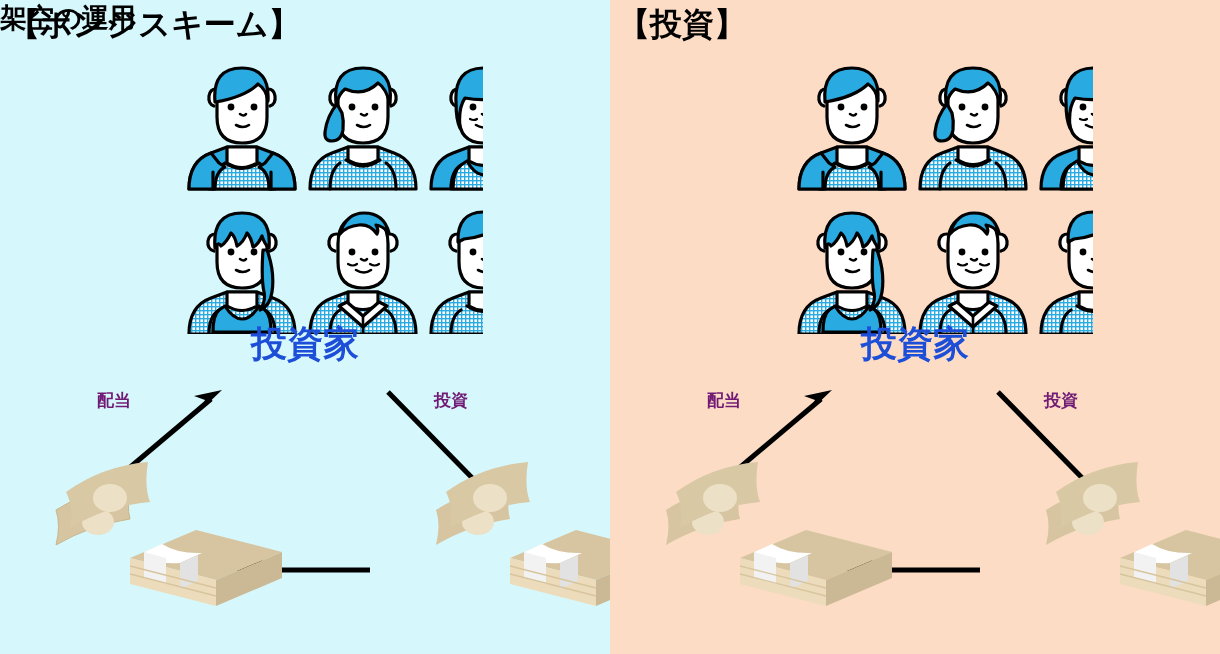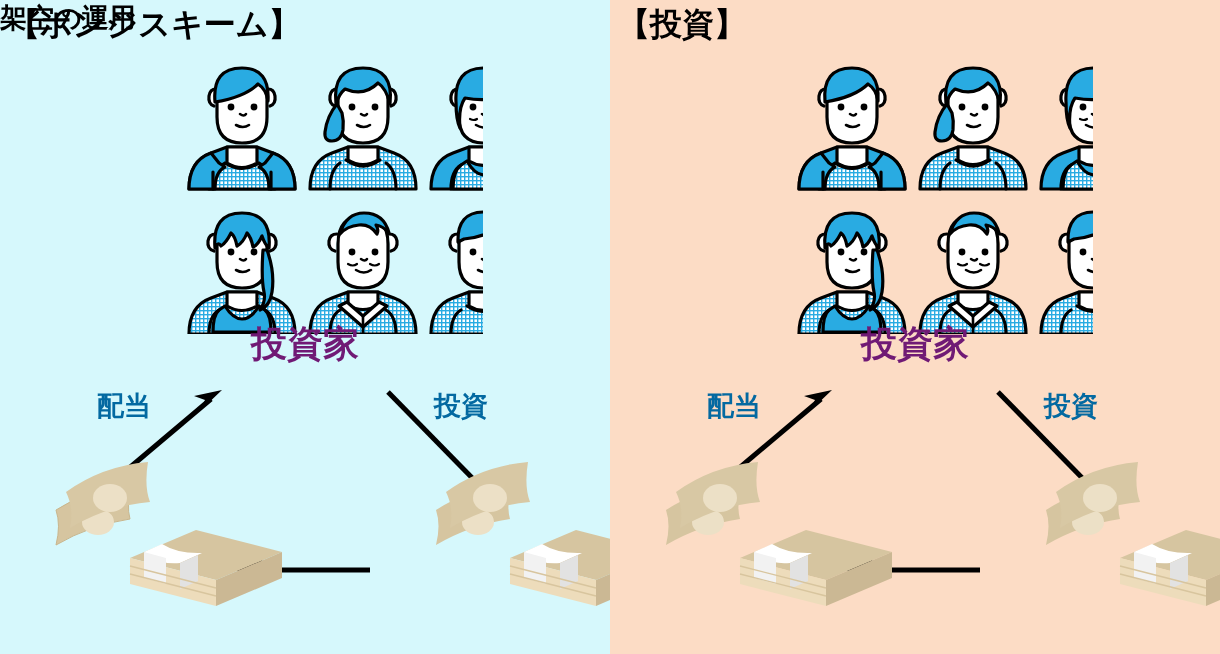--- a/index.html
+++ b/index.html
@@ -50,38 +50,38 @@
   .people-wrap svg { display: block; width: 100%; height: 100%; }
 
   .group-label {
     position: absolute;
     left: 0;
     right: 0;
     top: 326px;
     text-align: center;
     font-size: 36px;
     font-weight: 700;
-    color: #701a75;
+    color: #1d4ed8;
     line-height: 1;
   }
 
   .flow {
     position: absolute;
     left: 0;
     top: 370px;
     width: 610px;
     height: 284px;
   }
   .flow svg { display: block; width: 100%; height: 100%; }
 
   .flow-label {
     position: absolute;
-    font-size: 27px;
+    font-size: 17px;
     font-weight: 700;
-    color: #0369a1;
+    color: #701a75;
     white-space: nowrap;
     line-height: 1;
   }
   .label-dividend { left: 97px;  top: 392px; }
   .label-invest   { left: 424px; top: 392px; margin-left: 10px; }
   .label-manage {
     left: 0; right: 0;
     top: 584px;
     text-align: left;
     font-size: 27px;

